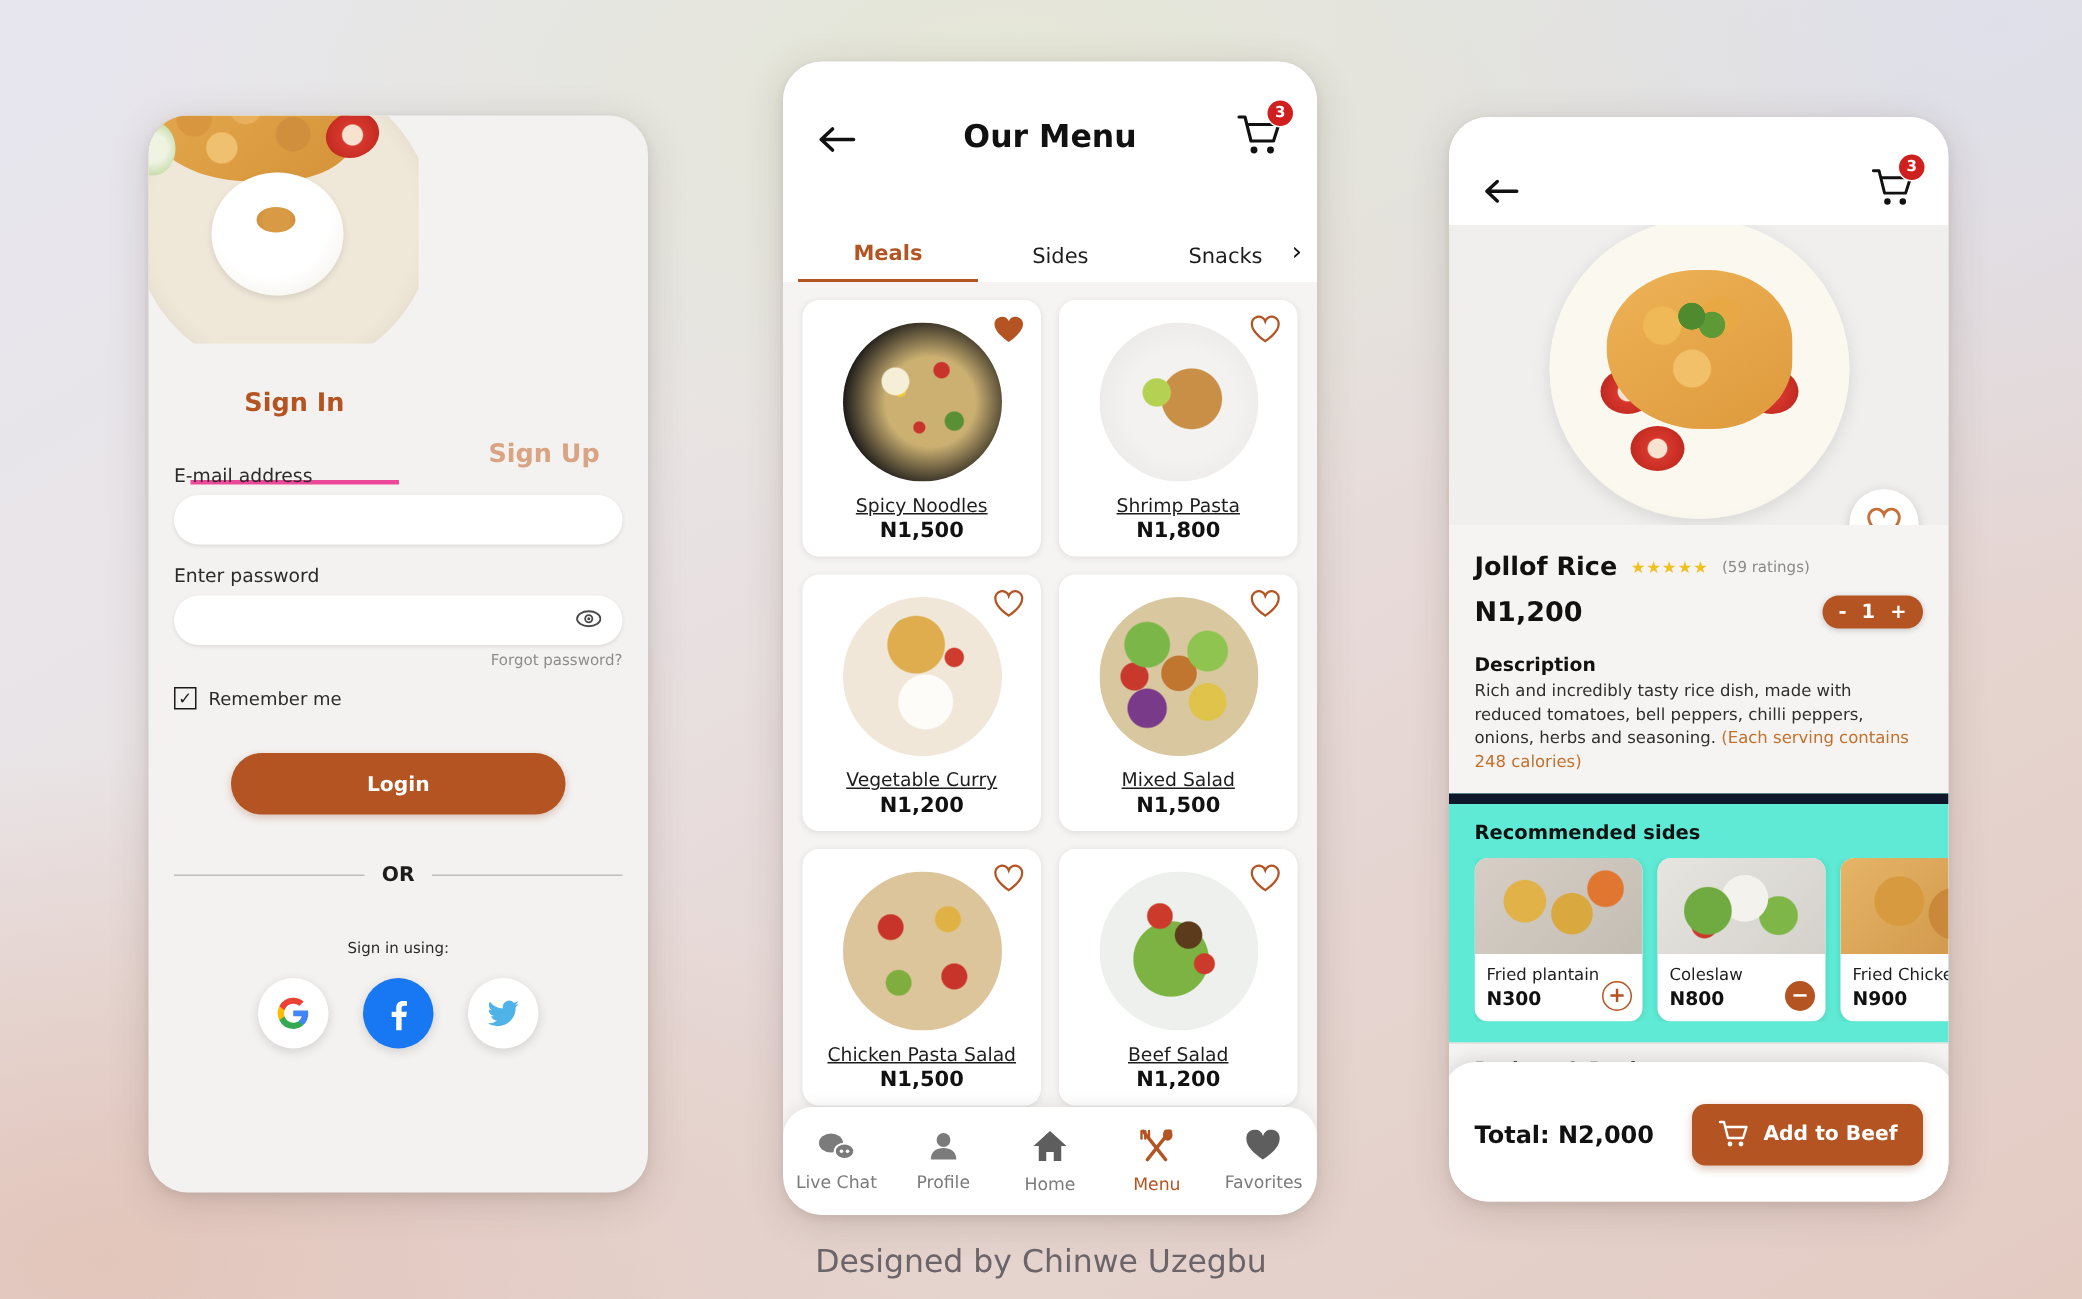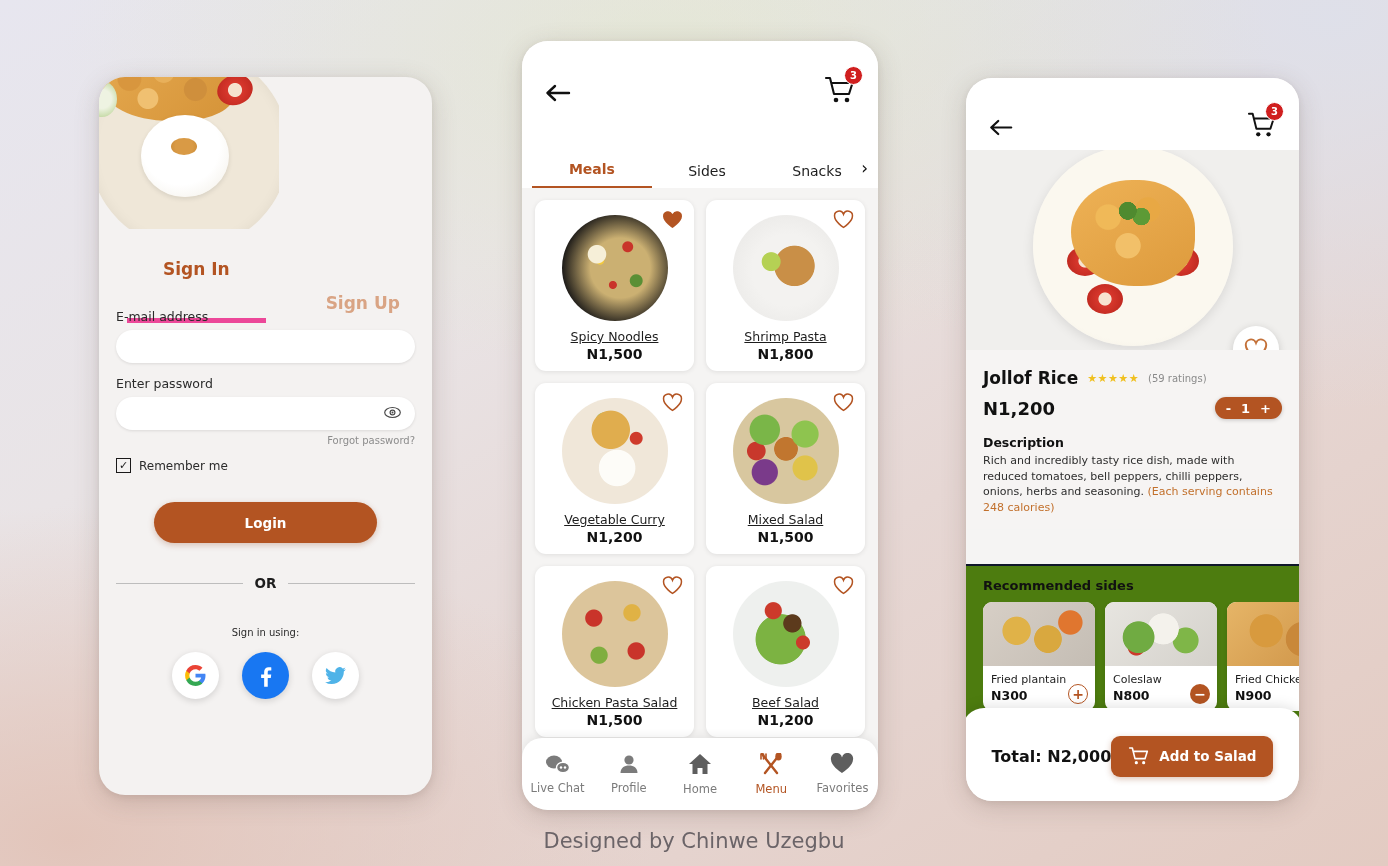--- a/index.html
+++ b/index.html
@@ -60,21 +60,21 @@
   .tomato {
     position:absolute; left:128px; top:26px; width:36px;height:30px;border-radius:50%;
     background: radial-gradient(circle at 50% 50%, #f6e2cf 0 28%, #d7372c 32%, #b9241c 100%);
     transform: rotate(-18deg);
   }
   .cuke{ position:absolute; left:-2px; top:32px; width:30px;height:36px;border-radius:50%;
     background: radial-gradient(circle,#eef3e2 0 40%, #cfe0b4 70%, #a9c482 100%); }
 
   .p1-tabs { position:absolute; left:0; top:182px; width:100%; display:flex; }
   .p1-tab { flex:1; text-align:center; font-size:17px; font-weight:bold; padding-bottom:10px; }
-  .p1-tab.active { color:#b35422; border-bottom:5px solid #ec4899; margin:0 28px; }
+  .p1-tab.active { color:#b35422; border-bottom:3px solid #ec4899; margin:0 28px; }
   .p1-tab.inactive { color:#d9a484;margin-top:34px; }
 
   .p1-body { position:absolute; left:0; top:232px; width:100%; padding:0 17px; }
   .field-label { font-size:12.5px; color:#2b2b2b; margin-bottom:6px; }
   .field-box {
     height:33px; background:#fff; border-radius:17px; width:100%;
     box-shadow: 0 1px 3px rgba(0,0,0,0.10); display:flex; align-items:center;
     padding:0 14px; font-size:12.5px; color:#333; position:relative;
   }
   .eye { position:absolute; right:14px; top:50%; transform:translateY(-50%); }
@@ -205,21 +205,21 @@
   .p3-name { font-size:17px; font-weight:bold; color:#111; }
   .stars { color:#f0c020; font-size:11px; letter-spacing:0.5px; }
   .ratings { font-size:10px; color:#8a8a8a; }
   .price-row { display:flex; align-items:center; justify-content:space-between; margin-top:9px; }
   .p3-price { font-size:18px; font-weight:bold; color:#111; }
   .stepper { background:#b35422; border-radius:13px; height:22px; display:flex; align-items:center; gap:10px;
     padding:0 11px; color:#fff; font-size:13px; font-weight:bold; box-shadow:0 1px 4px rgba(0,0,0,0.2);}
   .desc-h { font-size:12.5px; font-weight:bold; color:#111; margin-top:16px; }
   .desc-b { font-size:11px; color:#2e2e2e; line-height:1.42; margin-top:3px; }
   .cal { color:#c2702c; }
-  .sides-sec { background:#4d7c0f; border-top:2px solid #0f172a; padding:12px 0 14px 17px;margin-top:35px; }
+  .sides-sec { background:#5eead4; border-top:7px solid #0f172a; padding:12px 0 14px 17px; }
   .sides-h { font-size:13px; font-weight:bold; color:#111; margin-bottom:9px; }
   .sides-row { display:flex; gap:10px; overflow:hidden; }
   .side-card { width:112px; flex:0 0 112px; background:#fff; border-radius:9px; overflow:hidden;
     box-shadow:0 1px 5px rgba(0,0,0,0.10); }
   .side-img { height:64px; }
   .si-plantain{background:
       radial-gradient(circle at 30% 45%, #e0b248 0 16%, rgba(0,0,0,0) 17%),
       radial-gradient(circle at 58% 58%, #d9a83f 0 18%, rgba(0,0,0,0) 19%),
       radial-gradient(circle at 78% 32%, #e0762f 0 12%, rgba(0,0,0,0) 13%),
       linear-gradient(135deg,#d7cfc6,#c4bdb4);}
@@ -240,21 +240,21 @@
     display:flex;align-items:center;justify-content:center; font-size:14px; font-weight:bold; line-height:1; }
   .act-add { border:1.8px solid #b35422; color:#b35422; background:#fff; }
   .act-rem { background:#b35422; color:#fff; }
   .rr-row { display:flex; justify-content:space-between; align-items:center; padding:10px 17px 0;
     border-top:1px solid #e4e1df; }
   .rr-h { font-size:13px; font-weight:bold; color:#111; }
   .rr-all { font-size:9px; font-weight:bold; color:#c2702c; }
   .p3-bottom {
     position:absolute; left:-4px; bottom:-3px; width:341px; height:96px; background:#fff;
     border-radius:22px; box-shadow:0 -1px 14px rgba(0,0,0,0.13);
-    display:flex; align-items:center; justify-content:center; padding:0 21px;
+    display:flex; align-items:center; justify-content:space-between; padding:0 21px;
   }
   .total { font-size:16px; font-weight:bold; color:#111; }
   .atc { background:#b35422; color:#fff; border-radius:9px; height:41px; display:flex; align-items:center;
     gap:9px; padding:0 17px; font-size:13.5px; font-weight:bold; box-shadow:0 2px 6px rgba(140,60,20,0.3);}
 
   .caption { position:absolute; left:0; right:0; top:829px; text-align:center;
     font-size:21px; color:#6b6468; }
 </style>
 </head>
 <body>
@@ -334,20 +334,21 @@
   </div>
 </div>
 
 <div class="phone" id="phone2">
   <div class="p2-head">
     <span class="p2-back">
       <svg width="28" height="20" viewBox="0 0 28 20">
           <path d="M11 3 L3.5 10 L11 17 M3.5 10 H25" fill="none" stroke="#111" stroke-width="2.4" stroke-linecap="round" stroke-linejoin="round"></path>
         </svg>
     </span>
+    <div class="p2-title">Our Menu</div>
     <span class="p2-cart" style="position:absolute;">
       <svg width="32" height="30" viewBox="0 0 32 30">
         <path d="M2 3 H6 L10 19 H25 L28.5 8 H8" fill="none" stroke="#111" stroke-width="2.1" stroke-linecap="round" stroke-linejoin="round"></path>
         <circle cx="12" cy="25" r="2.3" fill="#111"></circle>
           <circle cx="23" cy="25" r="2.3" fill="#111"></circle>
       </svg>
       <span class="badge">3</span>
     </span>
   </div>
 
@@ -561,18 +562,18 @@
   </div>
 
   <div class="p3-bottom">
     <span class="total">Total: N2,000</span>
     <span class="atc">
       <svg width="22" height="20" viewBox="0 0 32 30">
           <path d="M2 3 H6 L10 19 H25 L28.5 8 H8" fill="none" stroke="#fff" stroke-width="2.4" stroke-linecap="round" stroke-linejoin="round"></path>
           <circle cx="12" cy="25" r="2.4" fill="#fff"></circle>
           <circle cx="23" cy="25" r="2.4" fill="#fff"></circle>
         </svg>
-      <span>Add to Salad</span>
+      <span>Add to Beef</span>
     </span>
   </div>
 </div>
 
 <div class="caption">Designed by Chinwe Uzegbu</div>
 
 </body></html>

